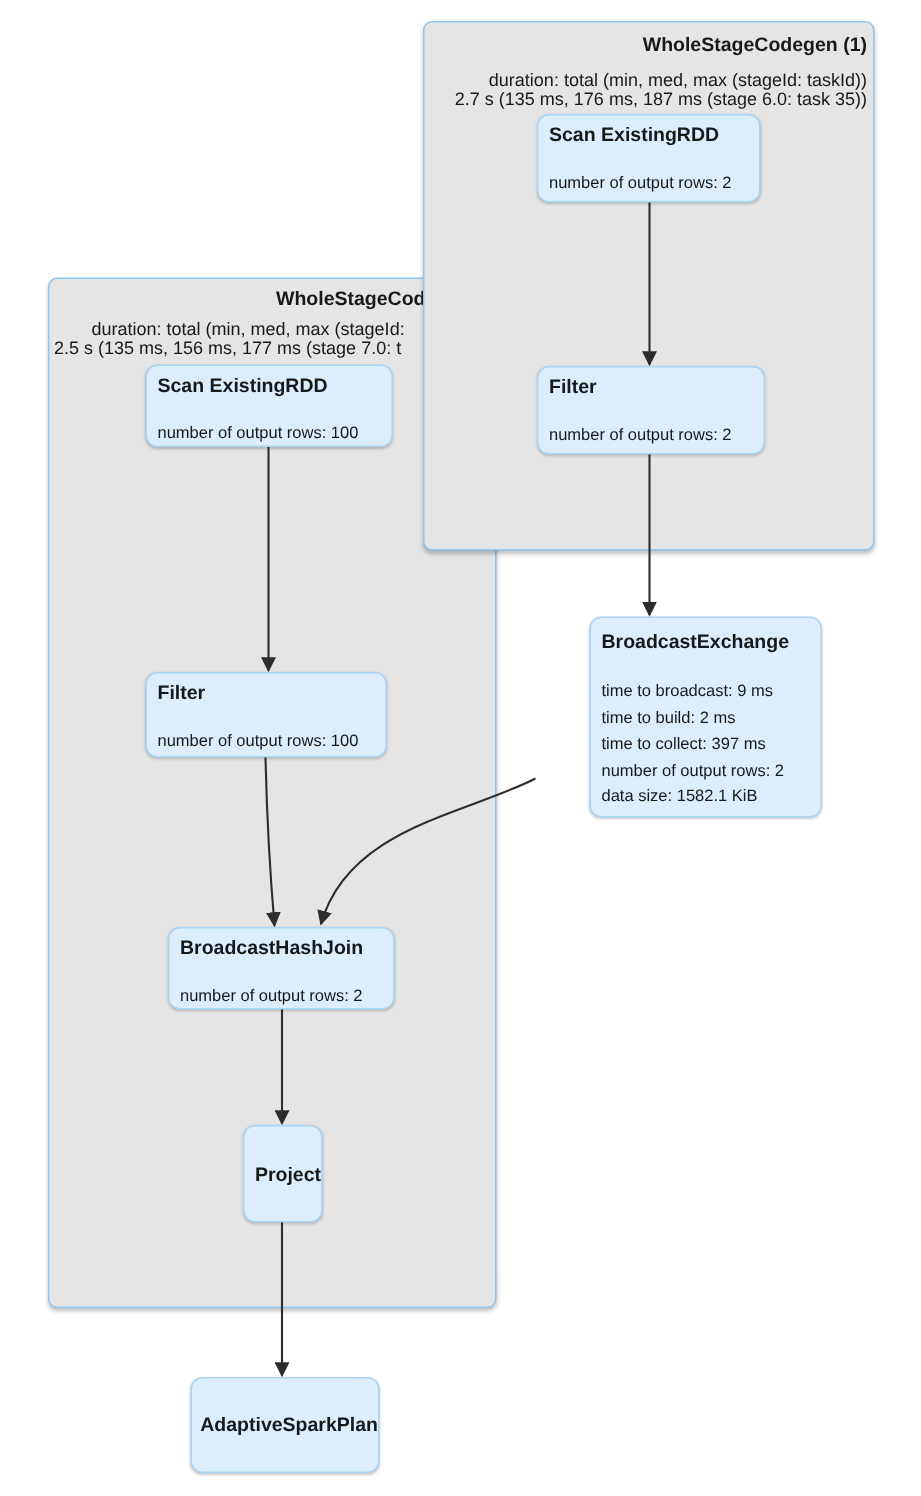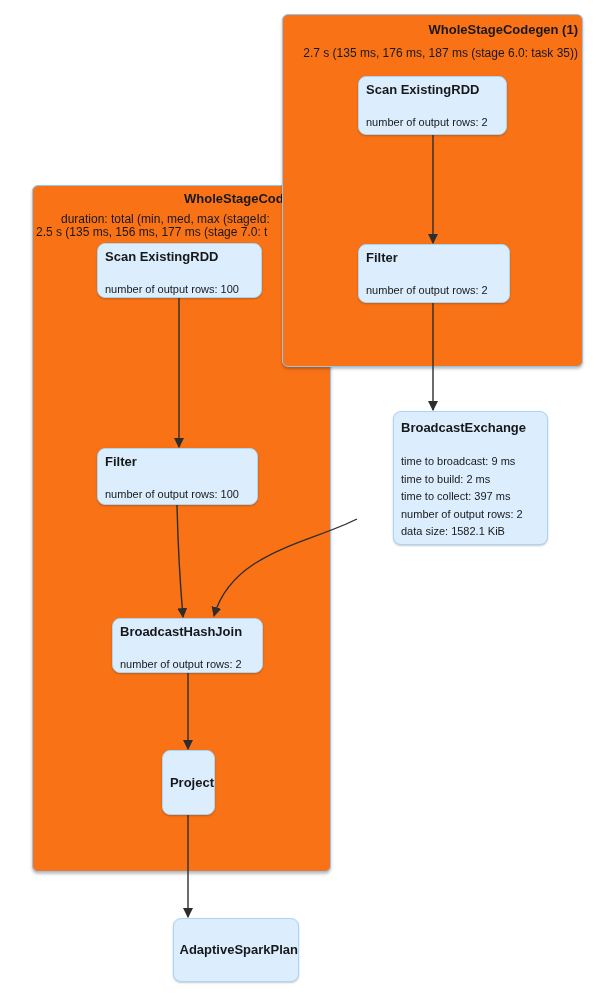--- a/index.html
+++ b/index.html
@@ -1,21 +1,21 @@
 <!DOCTYPE html>
 <html><head>
 <meta charset="utf-8">
 <style>
   html,body{margin:0;padding:0;background:#ffffff;}
   .canvas{
     position:relative;width:614px;height:997px;background:#ffffff;overflow:hidden;
     font-family:"Liberation Sans", sans-serif;color:#17181a;
   }
   .cluster{
-    position:absolute;background:#f97316;border:1px solid #8fc7f3;border-radius:6px;
+    position:absolute;background:#e5e5e5;border:1px solid #8fc7f3;border-radius:6px;
     box-shadow:0 2px 3px rgba(0,0,0,0.25);box-sizing:border-box;
   }
   .cluster-labels{position:absolute;left:0;top:0;overflow:hidden;}
   .cluster-title{position:absolute;font-size:13px;font-weight:bold;white-space:nowrap;}
   .cluster-duration{position:absolute;font-size:12px;line-height:13px;white-space:nowrap;}
   .node{
     position:absolute;background:#dceefe;border:1px solid #a9d5f6;border-radius:8px;
     box-shadow:0 1px 2px rgba(0,0,0,0.22);box-sizing:border-box;
     padding:5px 7px;z-index:3;
   }
@@ -35,20 +35,21 @@
     <div class="cluster-labels" style="width:249px;height:70px;">
       <div class="cluster-title" style="left:151px;top:5px;">WholeStageCode</div>
       <div class="cluster-duration" style="left:28px;top:27px;">duration: total (min, med, max (stageId:</div>
       <div class="cluster-duration" style="left:3px;top:40px;">2.5 s (135 ms, 156 ms, 177 ms (stage 7.0: t</div>
     </div>
   </div>
 
   <div class="cluster z2" style="left:282px;top:14px;width:301px;height:353px;">
     <div class="cluster-title" style="right:4px;top:7px;">WholeStageCodegen (1)</div>
     <div class="cluster-duration" style="right:4px;top:32px;text-align:right;">
+      <div>duration: total (min, med, max (stageId: taskId))</div>
       <div>2.7 s (135 ms, 176 ms, 187 ms (stage 6.0: task 35))</div>
     </div>
   </div>
 
   <div class="node" style="left:358px;top:76px;width:149px;height:59px;">
     <div class="node-title">Scan ExistingRDD</div>
     <div class="node-metrics">number of output rows: 2</div>
   </div>
 
   <div class="node" style="left:358px;top:244px;width:152px;height:59px;">
@@ -79,21 +80,21 @@
 
   <div class="node" style="left:112px;top:618px;width:151px;height:55px;">
     <div class="node-title">BroadcastHashJoin</div>
     <div class="node-metrics">number of output rows: 2</div>
   </div>
 
   <div class="node center" style="left:162px;top:750px;width:53px;height:65px;">
     <div class="node-title">Project</div>
   </div>
 
-  <div class="node center" style="left:127px;top:918px;width:126px;height:64px;margin-left:46px;">
+  <div class="node center" style="left:127px;top:918px;width:126px;height:64px;">
     <div class="node-title">AdaptiveSparkPlan</div>
   </div>
 
   <svg class="edges" width="614" height="997" viewBox="0 0 614 997">
     <defs>
       <marker id="ah" markerUnits="userSpaceOnUse" markerWidth="10" markerHeight="10" viewBox="0 0 9 9" refX="8" refY="4.5" orient="auto">
         <path d="M0,0 L9,4.5 L0,9 Z" fill="#2d2d2d"></path>
       </marker>
     </defs>
     <g stroke="#2d2d2d" stroke-width="1.4" fill="none">

